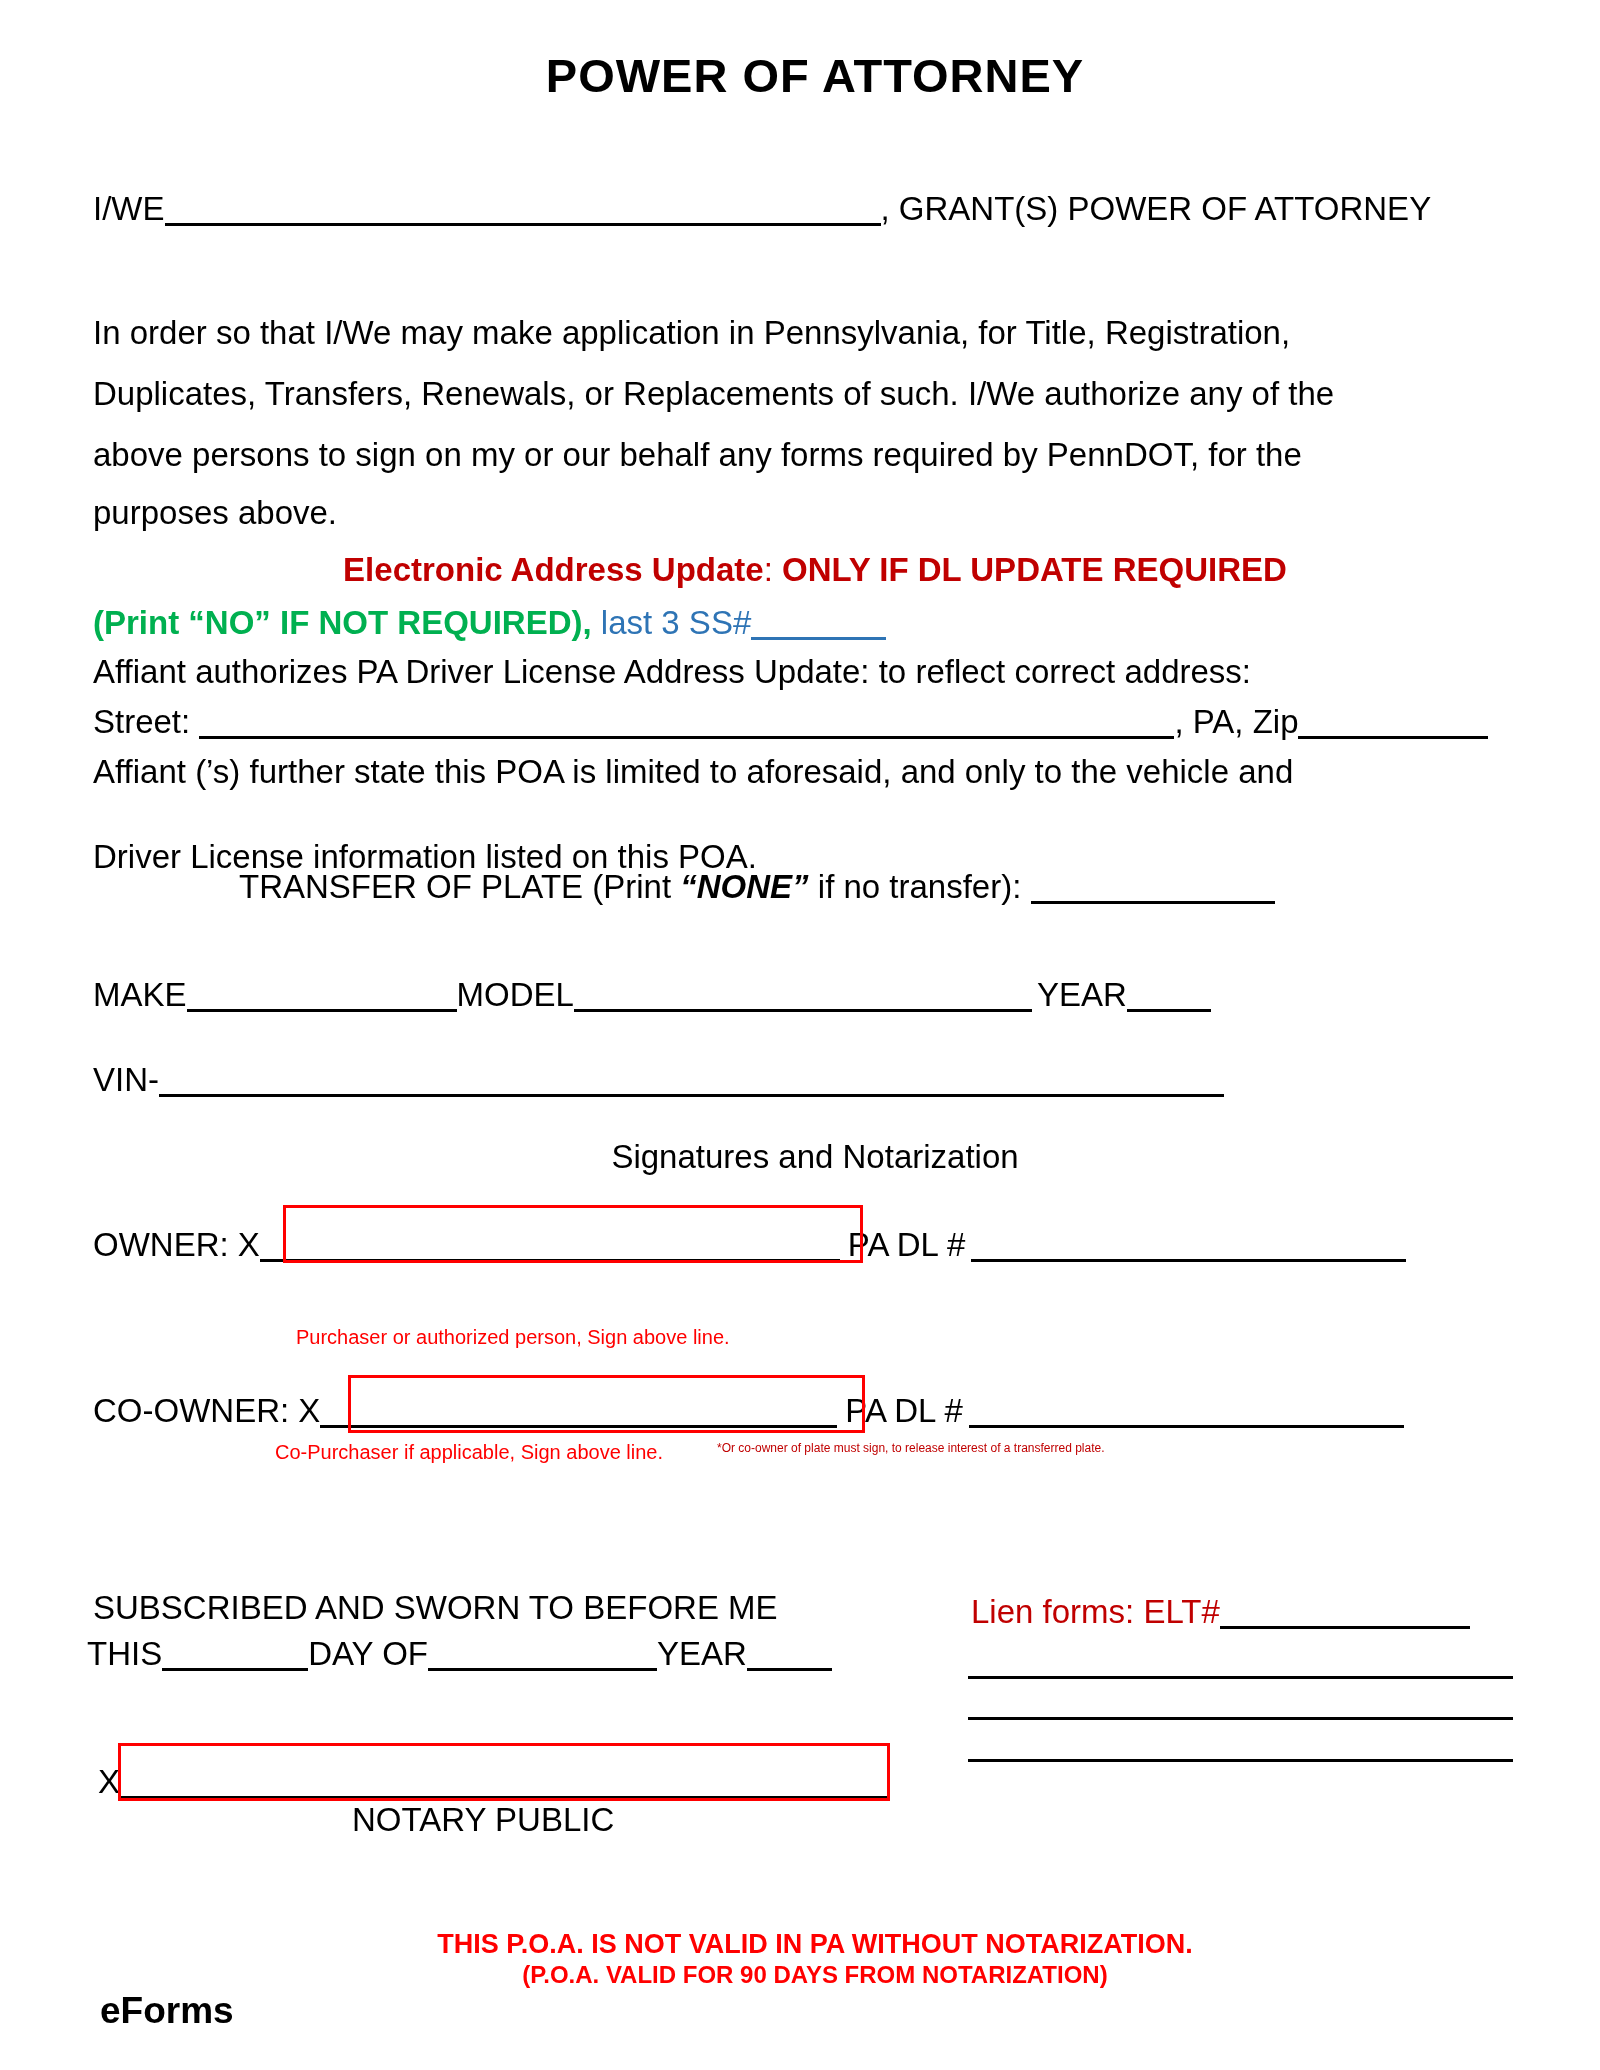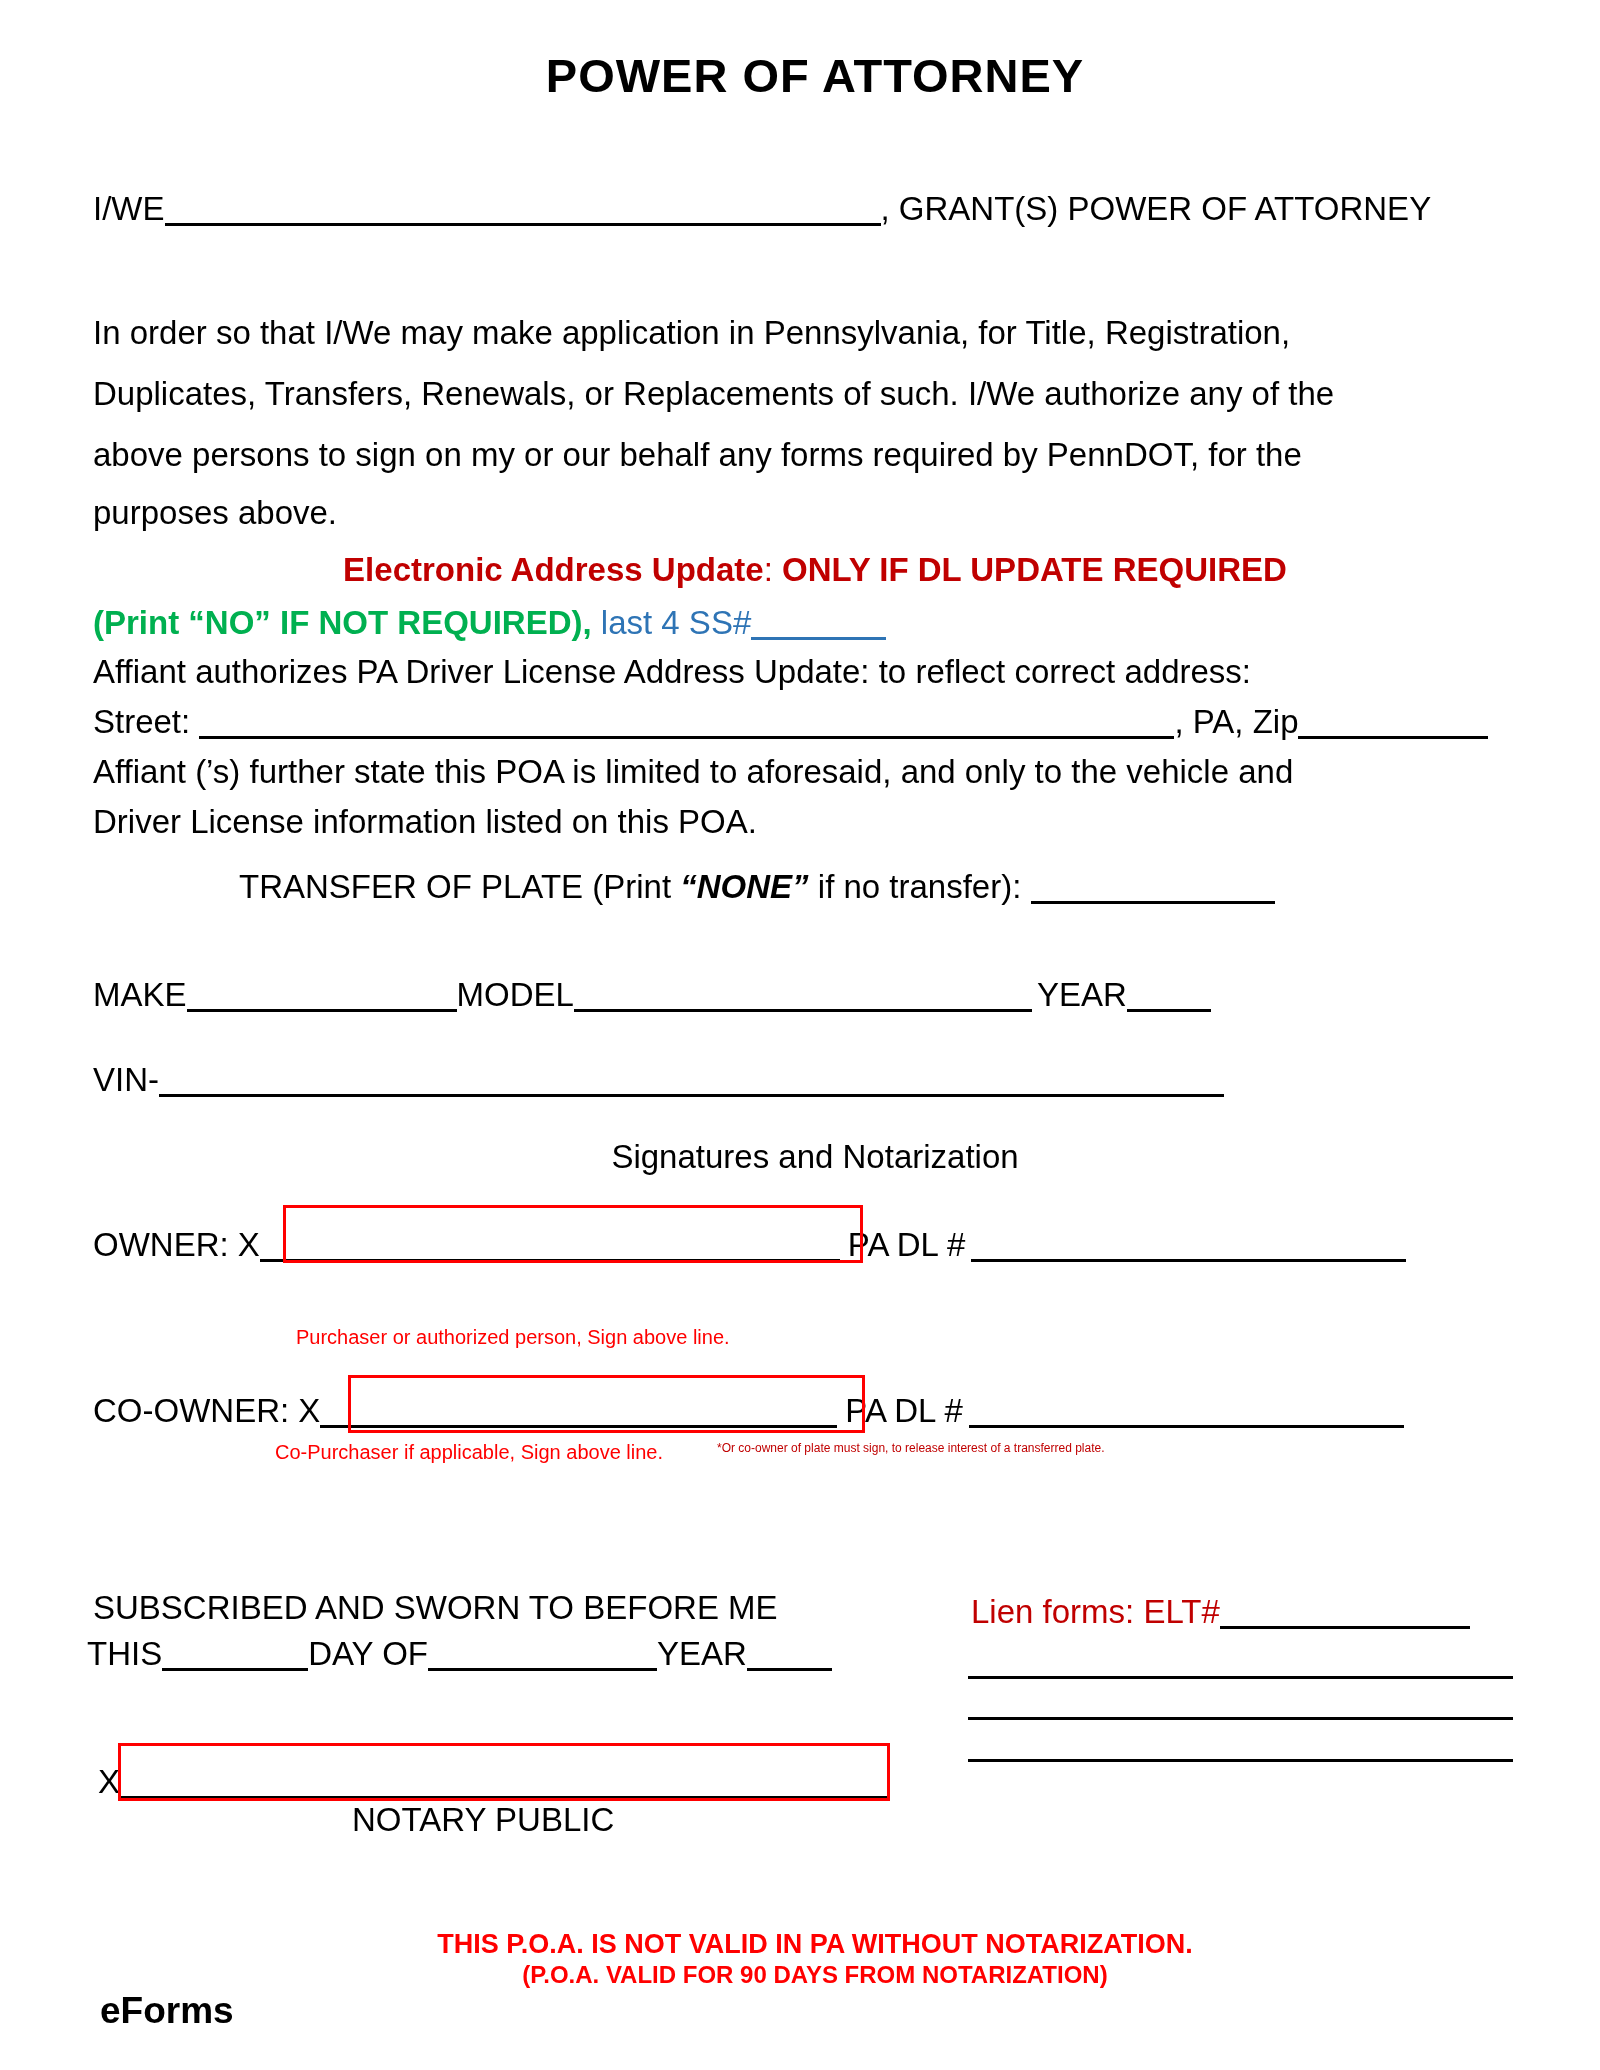--- a/index.html
+++ b/index.html
@@ -43,28 +43,28 @@
   <div class="row" style="left:93px; top:192px;"><span>I/WE</span><span class="blank" style="width:716px;"></span><span>, GRANT(S) POWER OF ATTORNEY</span></div>
 
 
   <div class="row" style="left:93px; top:316px;">In order so that I/We may make application in Pennsylvania, for Title, Registration,</div>
   <div class="row" style="left:93px; top:377px;">Duplicates, Transfers, Renewals, or Replacements of such. I/We authorize any of the</div>
   <div class="row" style="left:93px; top:438px;">above persons to sign on my or our behalf any forms required by PennDOT, for the</div>
   <div class="row" style="left:93px; top:496px;">purposes above.</div>
 
   <div class="row center" style="top:553px;"><span class="red-bold">Electronic Address Update</span><span class="red-plain">: </span><span class="red-bold">ONLY IF DL UPDATE REQUIRED</span></div>
 
-  <div class="row" style="left:93px; top:606px;"><span class="green-bold">(Print “NO” IF NOT REQUIRED), </span><span class="blue-text">last 4 SS#</span><span class="blank blue-line" style="width:135px;"></span></div>
+  <div class="row" style="left:93px; top:606px;"><span class="green-bold">(Print “NO” IF NOT REQUIRED), </span><span class="blue-text">last 3 SS#</span><span class="blank blue-line" style="width:135px;"></span></div>
 
   <div class="row" style="left:93px; top:655px;">Affiant authorizes PA Driver License Address Update: to reflect correct address:</div>
 
   <div class="row" style="left:93px; top:705px;"><span>Street: </span><span class="blank" style="width:975px;"></span><span>, PA, Zip</span><span class="blank" style="width:190px;"></span></div>
 
   <div class="row" style="left:93px; top:755px;">Affiant (’s) further state this POA is limited to aforesaid, and only to the vehicle and</div>
-  <div class="row" style="left:93px; top:805px;">Driver License information listed on this POA.</div>
+  <div class="row" style="left:93px; top:840px;">Driver License information listed on this POA.</div>
 
   <div class="row" style="left:239px; top:870px;"><span>TRANSFER OF PLATE (Print </span><span class="bold-ital">“NONE”</span><span> if no transfer): </span><span class="blank" style="width:244px;"></span></div>
 
   <div class="row" style="left:93px; top:978px;"><span>MAKE</span><span class="blank" style="width:270px;"></span><span>MODEL</span><span class="blank" style="width:458px;"></span><span style="margin-left:5px;">YEAR</span><span class="blank" style="width:84px;"></span></div>
 
   <div class="row" style="left:93px; top:1063px;"><span>VIN-</span><span class="blank" style="width:1065px;"></span></div>
 
   <div class="row center" style="top:1140px;">Signatures and Notarization</div>
 
   <div class="row" style="left:93px; top:1228px;"><span>OWNER: X</span><span class="blank" style="width:580px;"></span><span style="margin-left:8px;">PA DL #</span><span class="blank" style="width:435px; margin-left:6px;"></span></div>

